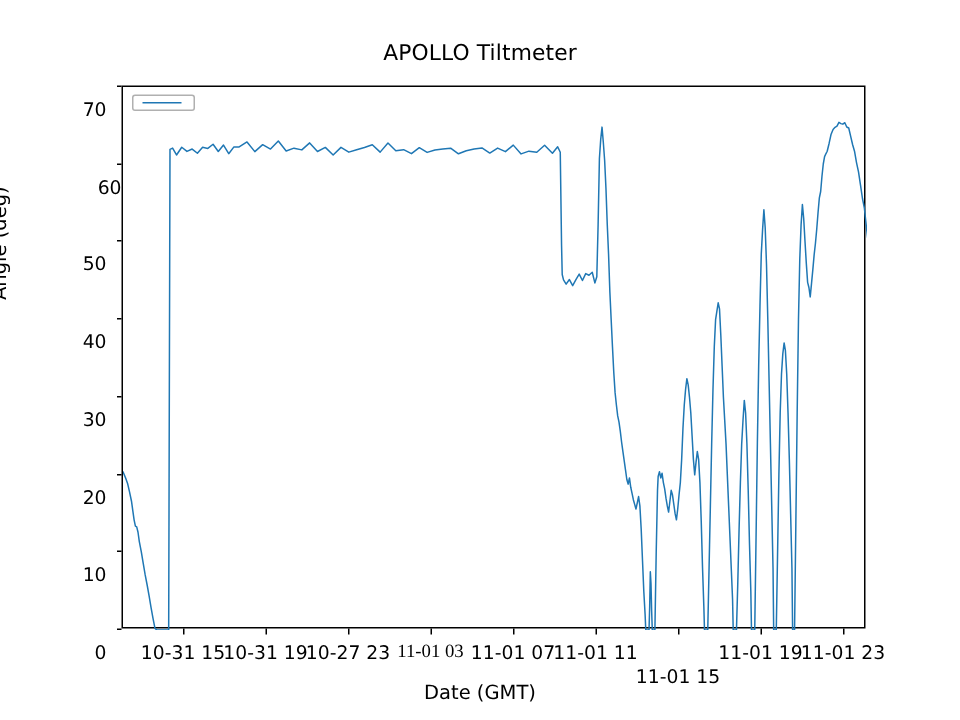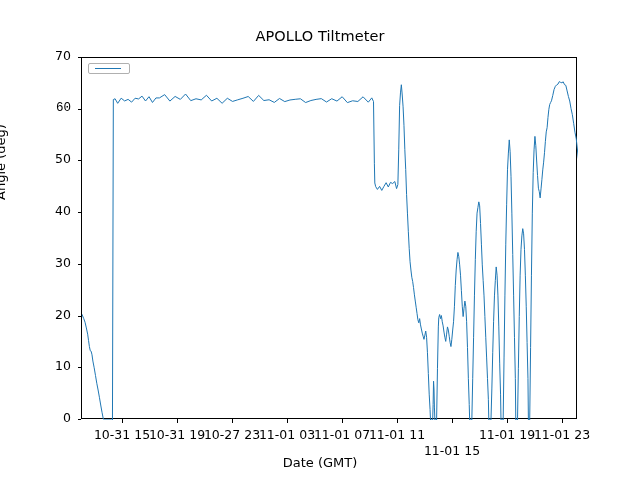--- a/index.html
+++ b/index.html
@@ -17,20 +17,21 @@
 
   
   #axes{
     position:absolute;left:81px;top:57px;width:496px;height:362px;
     border:1.05px solid #000;box-sizing:border-box;background:transparent;
   }
   #plotsvg{position:absolute;left:0;top:0;width:496px;height:362px;display:block;}
   .ylab{
     position:absolute;width:44px;text-align:right;font-size:12.5px;color:#000;
     line-height:12px;
+    margin-top:17px;
   }
   .ytick{position:absolute;width:3.5px;height:1px;background:#000;}
 
   .xlab{
     position:absolute;font-size:12.5px;color:#000;white-space:nowrap;
     transform:translateX(-50%);
   }
   .xtick{position:absolute;width:1px;height:3.5px;background:#000;}
 
   #ylabel{
@@ -79,33 +80,33 @@
       <div class="ylab" style="left: 27px; top: 360.286px;">10</div>
       <div class="ytick" style="left: 77.5px; top: 316px;"></div>
       <div class="ylab" style="left: 27px; top: 308.571px;">20</div>
       <div class="ytick" style="left: 77.5px; top: 264px;"></div>
       <div class="ylab" style="left: 27px; top: 256.857px;">30</div>
       <div class="ytick" style="left: 77.5px; top: 212px;"></div>
       <div class="ylab" style="left: 27px; top: 205.143px;">40</div>
       <div class="ytick" style="left: 77.5px; top: 160px;"></div>
       <div class="ylab" style="left: 27px; top: 153.429px;">50</div>
       <div class="ytick" style="left: 77.5px; top: 109px;"></div>
-      <div class="ylab" style="left: 27px; top: 101.714px; font-family: Liberation Mono, monospace;">60</div>
+      <div class="ylab" style="left: 37px; top: 101.714px;">60</div>
       <div class="ytick" style="left: 77.5px; top: 57px;"></div>
       <div class="ylab" style="left: 27px; top: 50px;">70</div>
     </div>
   <div id="xticks-layer">
       <div class="xtick" style="left: 122px; top: 419px;"></div>
       <div class="xlab" style="left: 122px; top: 427px;">10-31 15</div>
       <div class="xtick" style="left: 177px; top: 419px;"></div>
       <div class="xlab" style="left: 177px; top: 427px;">10-31 19</div>
       <div class="xtick" style="left: 232px; top: 419px;"></div>
       <div class="xlab" style="left: 232px; top: 427px;">10-27 23</div>
       <div class="xtick" style="left: 287px; top: 419px;"></div>
-      <div class="xlab" style="left: 287px; top: 427px;">11-01 03</div>
+      <div class="xlab" style="left: 287px; top: 427px; font-family: Liberation Serif, serif;">11-01 03</div>
       <div class="xtick" style="left: 342px; top: 419px;"></div>
       <div class="xlab" style="left: 342px; top: 427px;">11-01 07</div>
       <div class="xtick" style="left: 397px; top: 419px;"></div>
       <div class="xlab" style="left: 397px; top: 427px;">11-01 11</div>
       <div class="xtick" style="left: 452px; top: 419px;"></div>
       <div class="xlab" style="left: 452px; top: 427px; margin-top: 16px;">11-01 15</div>
       <div class="xtick" style="left: 507px; top: 419px;"></div>
       <div class="xlab" style="left: 507px; top: 427px;">11-01 19</div>
       <div class="xtick" style="left: 562px; top: 419px;"></div>
       <div class="xlab" style="left: 562px; top: 427px;">11-01 23</div>

